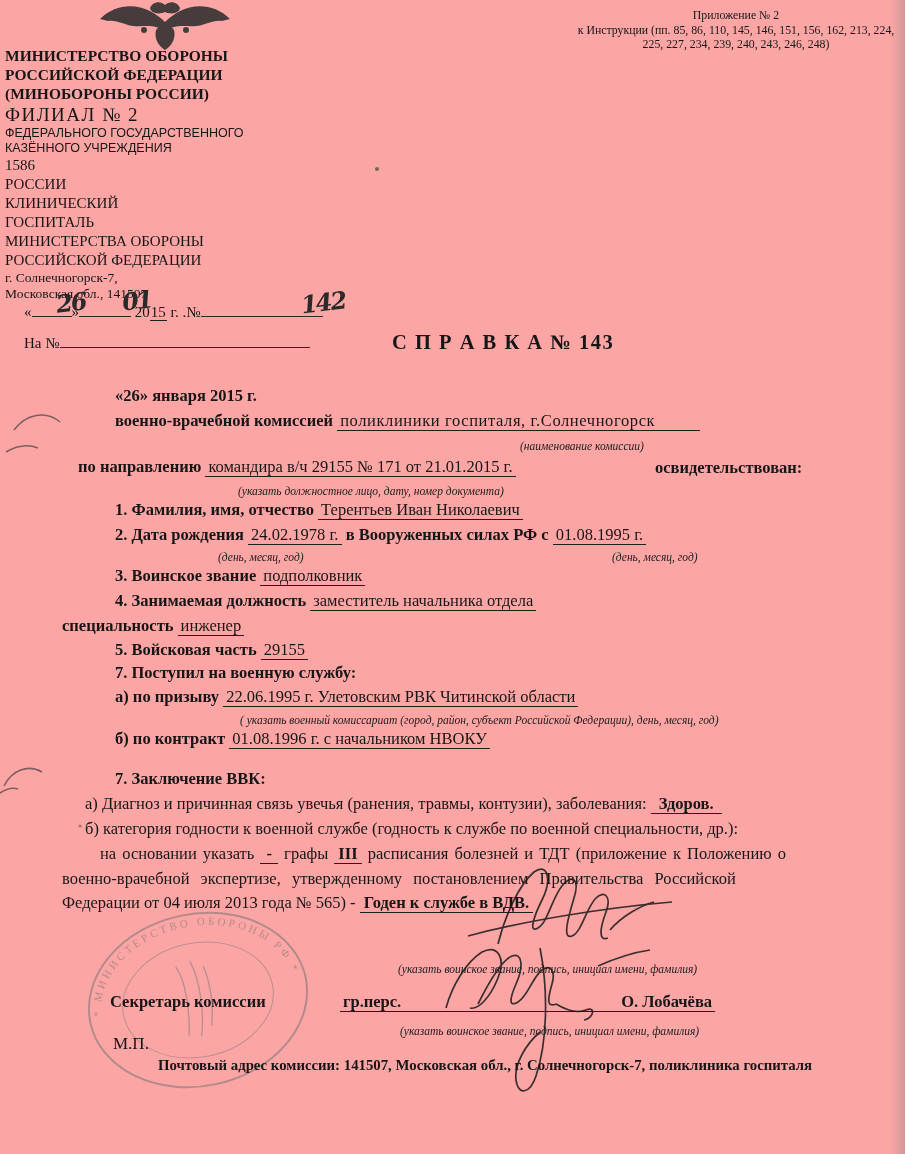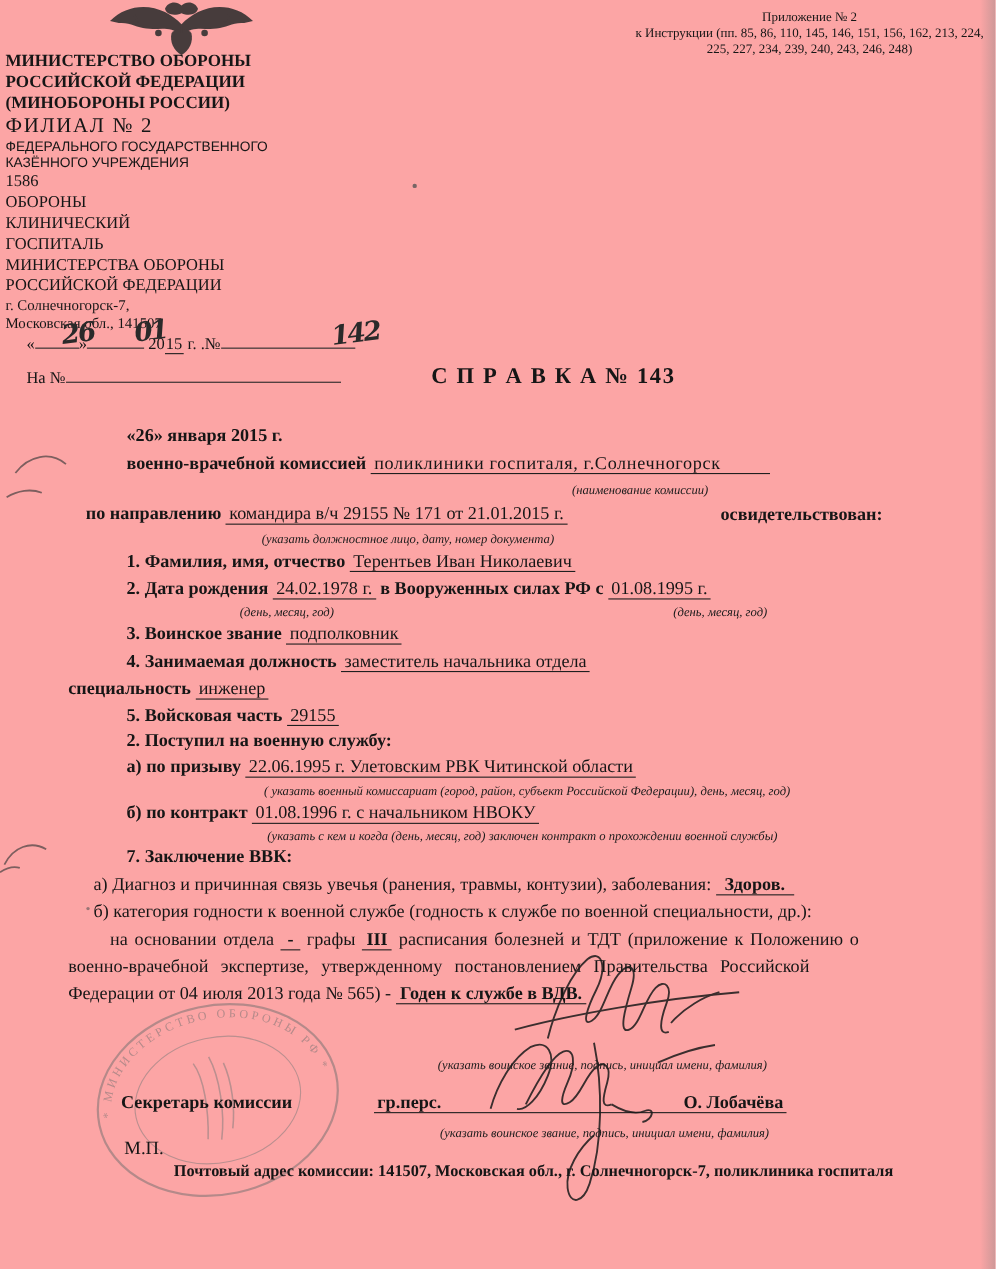--- a/index.html
+++ b/index.html
@@ -57,21 +57,21 @@
   </div>
 
   <div id="letterhead">
     <div class="lh-b">МИНИСТЕРСТВО ОБОРОНЫ</div>
     <div class="lh-b">РОССИЙСКОЙ ФЕДЕРАЦИИ</div>
     <div class="lh-b">(МИНОБОРОНЫ РОССИИ)</div>
     <div class="lh-f">ФИЛИАЛ № 2</div>
     <div class="lh-s">ФЕДЕРАЛЬНОГО ГОСУДАРСТВЕННОГО</div>
     <div class="lh-s">КАЗЁННОГО УЧРЕЖДЕНИЯ</div>
     <div class="lh-r">1586</div>
-    <div class="lh-r">ОБОРОНЫ</div>
+    <div class="lh-r">РОССИИ</div>
     <div class="lh-r">КЛИНИЧЕСКИЙ</div>
     <div class="lh-r">ГОСПИТАЛЬ</div>
     <div class="lh-r">МИНИСТЕРСТВА ОБОРОНЫ</div>
     <div class="lh-r">РОССИЙСКОЙ ФЕДЕРАЦИИ</div>
     <div class="lh-a">г. Солнечногорск-7,</div>
     <div class="lh-a">Московская обл., 141507</div>
   </div>
 
   <div class="abs" style="left:24px;top:302px;font-size:15px;">
     <span>«</span><span class="blank" style="width:40px;"></span><span>»</span><span class="blank" style="width:52px;"></span>
@@ -129,45 +129,44 @@
   <div class="abs line" style="left:62px;top:616px;">
     <span class="b">специальность</span>
     <span class="u">инженер</span>
   </div>
 
   <div class="abs line" style="left:115px;top:640px;">
     <span class="b">5. Войсковая часть</span>
     <span class="u">29155</span>
   </div>
 
-  <div class="abs line b" style="left:115px;top:663px;">2. Поступил на военную службу:</div>
+  <div class="abs line b" style="left:115px;top:663px;">7. Поступил на военную службу:</div>
 
   <div class="abs line" style="left:115px;top:687px;">
     <span class="b">а) по призыву</span>
     <span class="u">22.06.1995 г. Улетовским РВК Читинской области</span>
   </div>
   <div class="abs cap" style="left:240px;top:714px;">( указать военный комиссариат (город, район, субъект Российской Федерации), день, месяц, год)</div>
 
   <div class="abs line" style="left:115px;top:729px;">
     <span class="b">б) по контракт</span>
     <span class="u">01.08.1996 г. с начальником НВОКУ</span>
   </div>
-  <div class="abs cap" style="left:243px;top:755px;">(указать с кем и когда (день, месяц, год) заключен контракт о прохождении военной службы)</div>
 
   <div class="abs line b" style="left:115px;top:769px;">7. Заключение ВВК:</div>
 
   <div class="abs line" style="left:85px;top:794px;">
     <span>а) Диагноз и причинная связь увечья (ранения, травмы, контузии), заболевания:</span>
     <span class="u b" style="padding:0 8px;">Здоров.</span>
   </div>
 
   <div class="abs line" style="left:85px;top:819px;">б) категория годности к военной службе (годность к службе по военной специальности, др.):</div>
 
   <div class="abs line" style="left:100px;top:844px;word-spacing:2px;">
-    <span>на основании отдела</span>
+    <span>на основании указать</span>
     <span class="u b" style="padding:0 6px;">-</span>
     <span>графы</span>
     <span class="u b" style="padding:0 4px;">III</span>
     <span>расписания болезней и ТДТ (приложение к Положению о</span>
   </div>
   <div class="abs line" style="left:62px;top:869px;word-spacing:7px;">военно-врачебной экспертизе, утвержденному постановлением Правительства Российской</div>
   <div class="abs line" style="left:62px;top:893px;">
     <span>Федерации от 04 июля 2013 года № 565)  -</span>
     <span class="u b" style="padding:0 4px;">Годен к службе в ВДВ.</span>
   </div>

